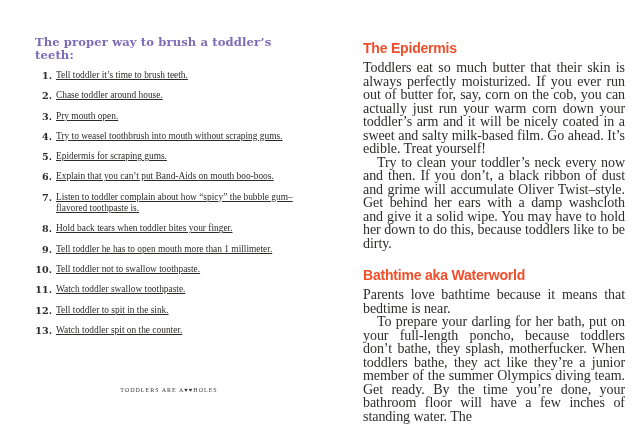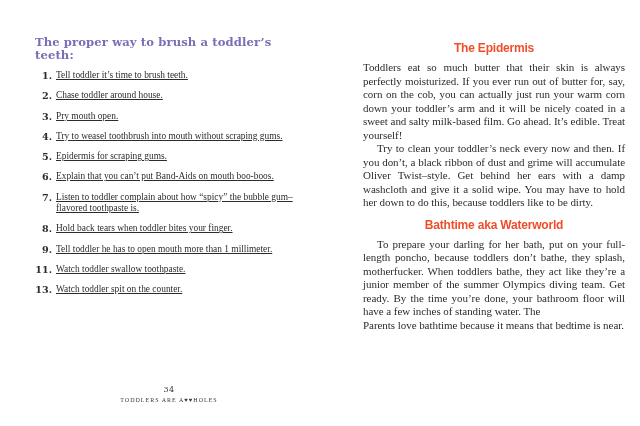--- a/index.html
+++ b/index.html
@@ -59,30 +59,29 @@
     text-decoration: underline;
   }
   
   .page-right {
     position: absolute;
     left: 363px; top: 39px; width: 262px;
   }
   .section-heading {
     font-family: "Liberation Sans", sans-serif;
     font-weight: 700;
-    font-size: 12px;
+    font-size: 14px;
     line-height: 19px;
     color: var(--orange);
     letter-spacing: -0.2px;
     margin-bottom: 3px;
-    text-align: center;
   }
-  .section-heading.gap-above { margin-top: 6px; }
+  .section-heading.gap-above { margin-top: 16px; }
   .body-p {
-    font-size: 11px;
+    font-size: 14px;
     line-height: 13.5px;
     color: var(--ink);
     text-align: justify;
     letter-spacing: -0.05px;
   }
   .body-p.indent { text-indent: 14px; }
   
   .footer {
     position: absolute;
     top: 385px;
@@ -142,39 +141,46 @@
       </li>
       <li>
         <span class="num">8.</span>
         <span class="txt">Hold back tears when toddler bites your finger.</span>
       </li>
       <li>
         <span class="num">9.</span>
         <span class="txt">Tell toddler he has to open mouth more than 1 millimeter.</span>
       </li>
       <li>
+        <span class="num">10.</span>
+        <span class="txt">Tell toddler not to swallow toothpaste.</span>
+      </li>
+      <li>
         <span class="num">11.</span>
         <span class="txt">Watch toddler swallow toothpaste.</span>
+      </li>
+      <li>
+        <span class="num">12.</span>
+        <span class="txt">Tell toddler to spit in the sink.</span>
       </li>
       <li>
         <span class="num">13.</span>
         <span class="txt">Watch toddler spit on the counter.</span>
       </li>
     </ol>
   </section>
 
   <footer class="footer footer-left">
-    <div class="page-number">34</div>
     <div class="running-title">TODDLERS ARE A♥♥HOLES</div>
   </footer>
 
   <section class="page-right">
     <h2 class="section-heading">The Epidermis</h2>
     <p class="body-p">Toddlers eat so much butter that their skin is always perfectly moisturized. If you ever run out of butter for, say, corn on the cob, you can actually just run your warm corn down your toddler’s arm and it will be nicely coated in a sweet and salty milk-based film. Go ahead. It’s edible. Treat yourself!</p>
     <p class="body-p indent">Try to clean your toddler’s neck every now and then. If you don’t, a black ribbon of dust and grime will accumulate Oliver Twist–style. Get behind her ears with a damp washcloth and give it a solid wipe. You may have to hold her down to do this, because toddlers like to be dirty.</p>
 
     <h2 class="section-heading gap-above">Bathtime aka Waterworld</h2>
+    <p class="body-p">Parents love bathtime because it means that bedtime is near.</p>
     <p class="body-p indent">To prepare your darling for her bath, put on your full-length poncho, because toddlers don’t bathe, they splash, motherfucker. When toddlers bathe, they act like they’re a junior member of the summer Olympics diving team. Get ready. By the time you’re done, your bathroom floor will have a few inches of standing water. The</p>
-    <p class="body-p">Parents love bathtime because it means that bedtime is near.</p>
   </section>
 
 
 </div>
 
 </body></html>

